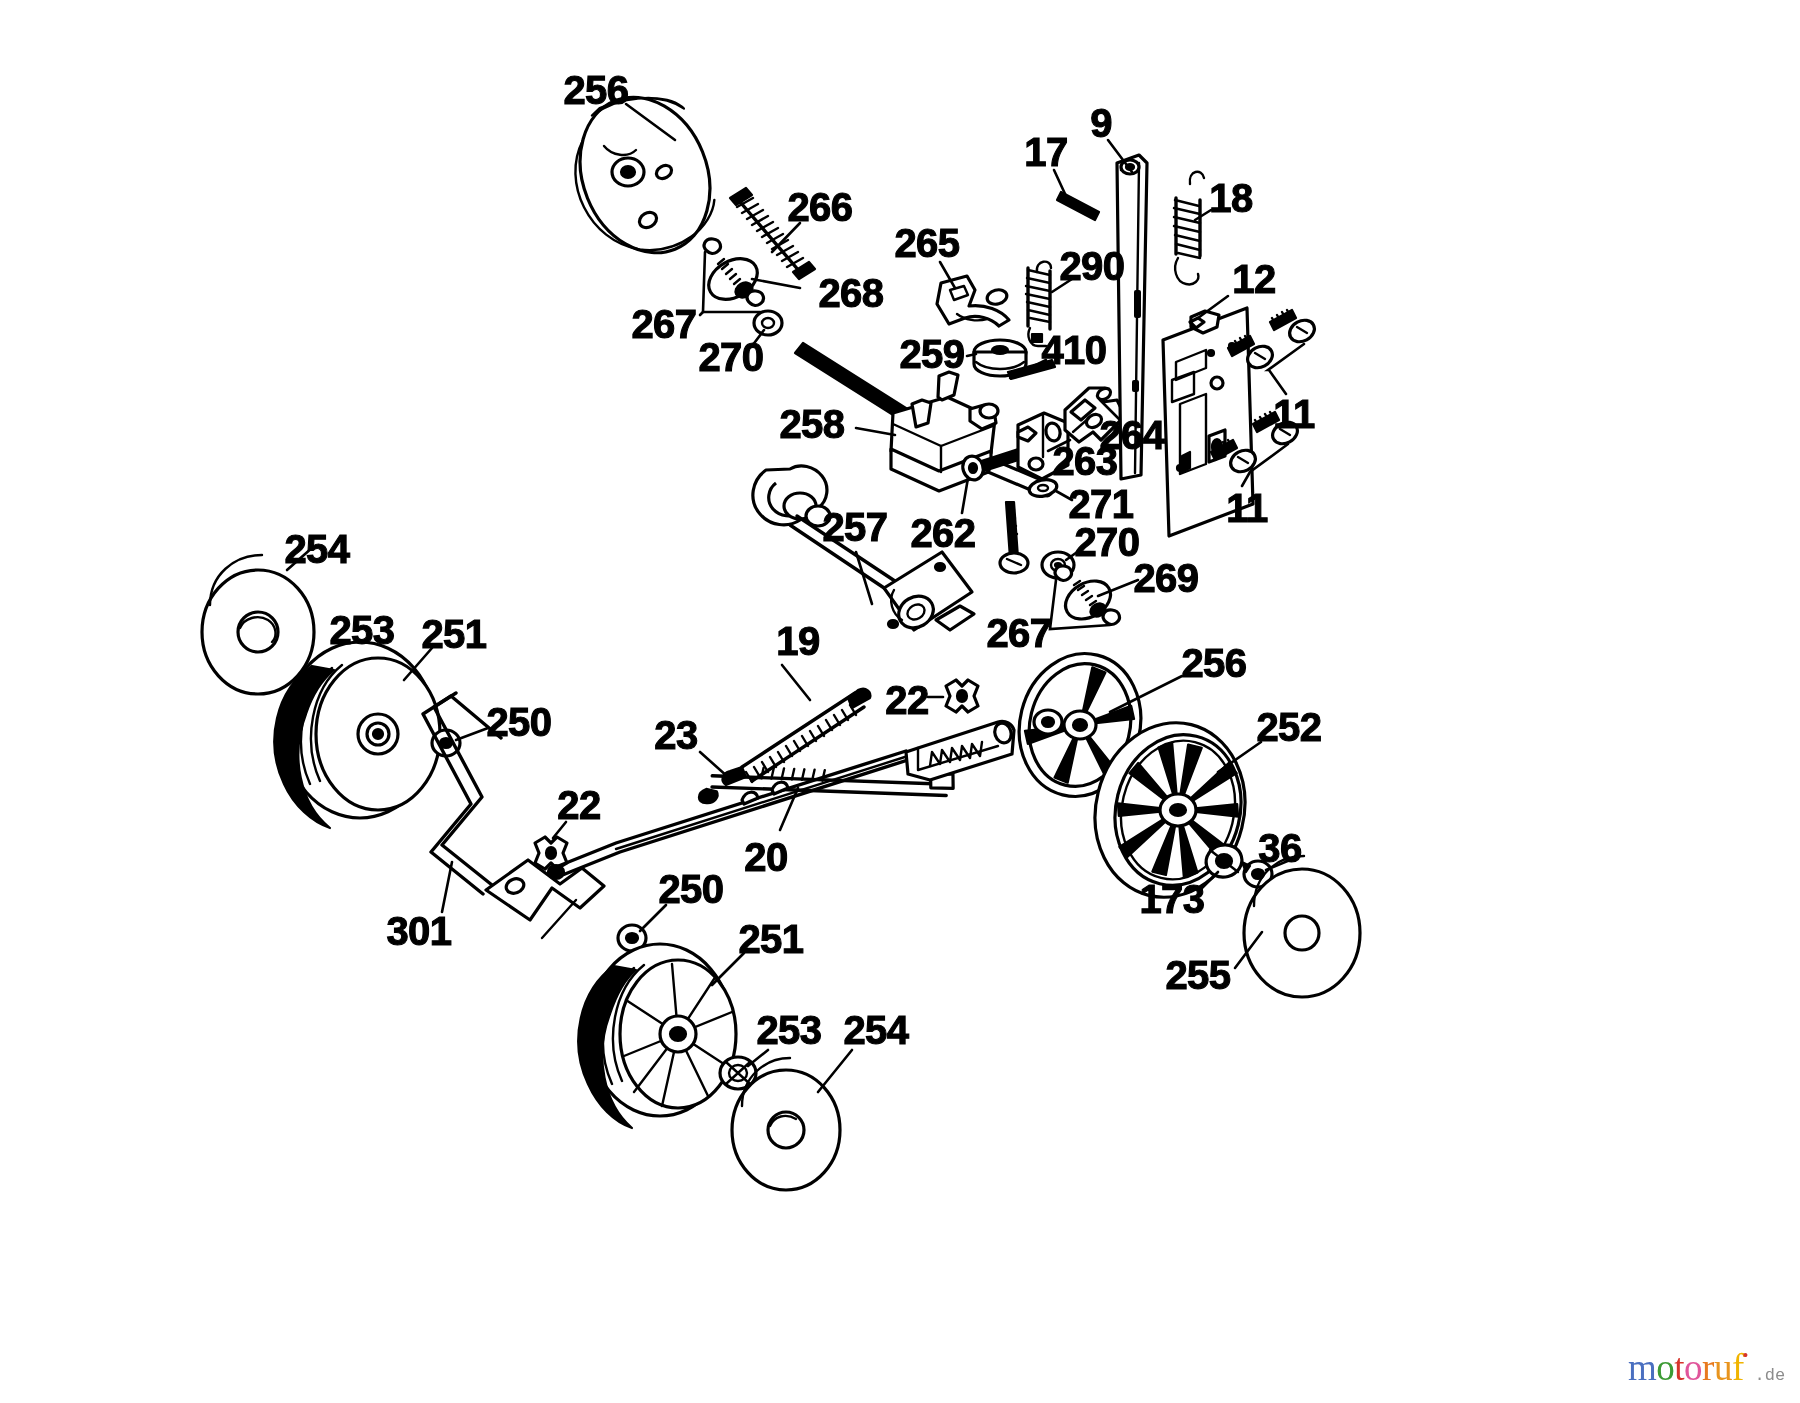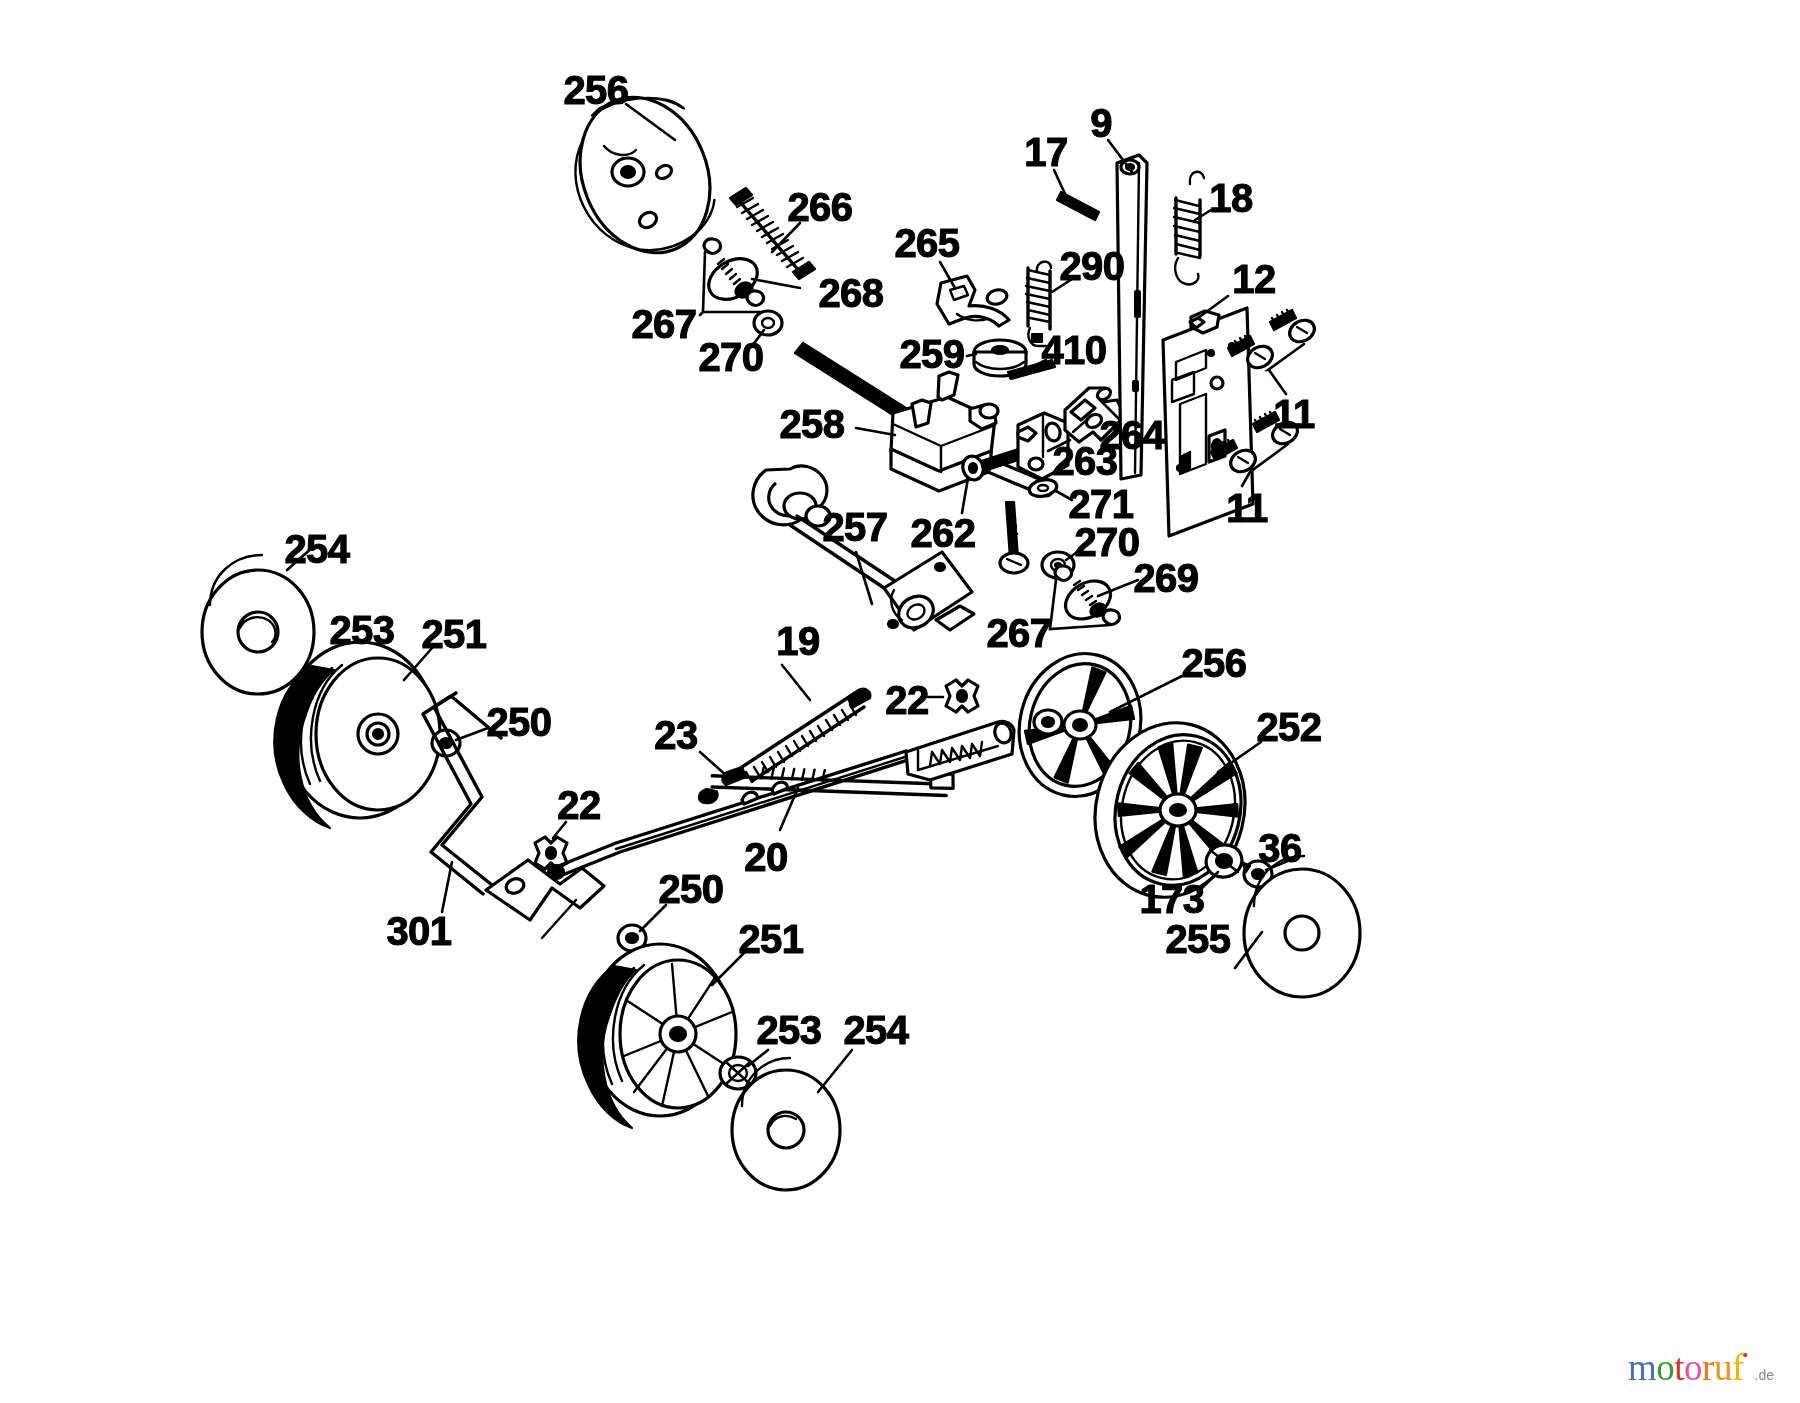--- a/index.html
+++ b/index.html
@@ -44,22 +44,22 @@
     font-family:"Liberation Serif", serif;
     font-size:37px;
     line-height:40px;
     letter-spacing:-0.5px;
     white-space:nowrap;
   }
   #wm .wmtext .dot{
     font-size:34px;
   }
   #wm .suffix{
-    font-family:Liberation Sans, sans-serif;
-    font-size:14px;
+    font-family:Liberation Mono, monospace;
+    font-size:17px;
     color:#8c8c8c;
     letter-spacing:0px;
   }
 </style>
 </head>
 <body>
 
 <div id="sheet">
 
   <svg id="art" viewBox="0 0 1800 1403" xmlns="http://www.w3.org/2000/svg">
@@ -546,19 +546,19 @@
   <div class="lbl" style="left:766px;  top:857px;">20</div>
   <div class="lbl" style="left:691px;  top:889px;">250</div>
   <div class="lbl" style="left:419px;  top:931px;">301</div>
   <div class="lbl" style="left:771px;  top:939px;">251</div>
   <div class="lbl" style="left:789px;  top:1030px;">253</div>
   <div class="lbl" style="left:876px;  top:1030px;">254</div>
   <div class="lbl" style="left:1214px; top:663px;">256</div>
   <div class="lbl" style="left:1289px; top:727px;">252</div>
   <div class="lbl" style="left:1280px; top:848px;">36</div>
   <div class="lbl" style="left:1172px; top:899px;">173</div>
-  <div class="lbl" style="left:1198px; top:939px;">255</div>
+  <div class="lbl" style="left:1198px; top:975px;">255</div>
 
   <div id="wm">
     <span class="wmtext" id="wm-letters"><span style="color: rgb(74, 111, 192);">m</span><span style="color: rgb(61, 155, 53);">o</span><span style="color: rgb(214, 52, 44);">t</span><span style="color: rgb(224, 85, 155);">o</span><span style="color: rgb(232, 122, 30);">r</span><span style="color: rgb(232, 148, 30);">u</span><span style="color: rgb(240, 180, 0);">f</span><span class="dot" style="color: rgb(214, 52, 44); position: relative; top: -14px; left: -4px;">·</span></span><span class="suffix" id="wm-suffix" style="color: rgb(140, 140, 140);">.de</span>
   </div>
 
 </div>
 
 </body></html>

